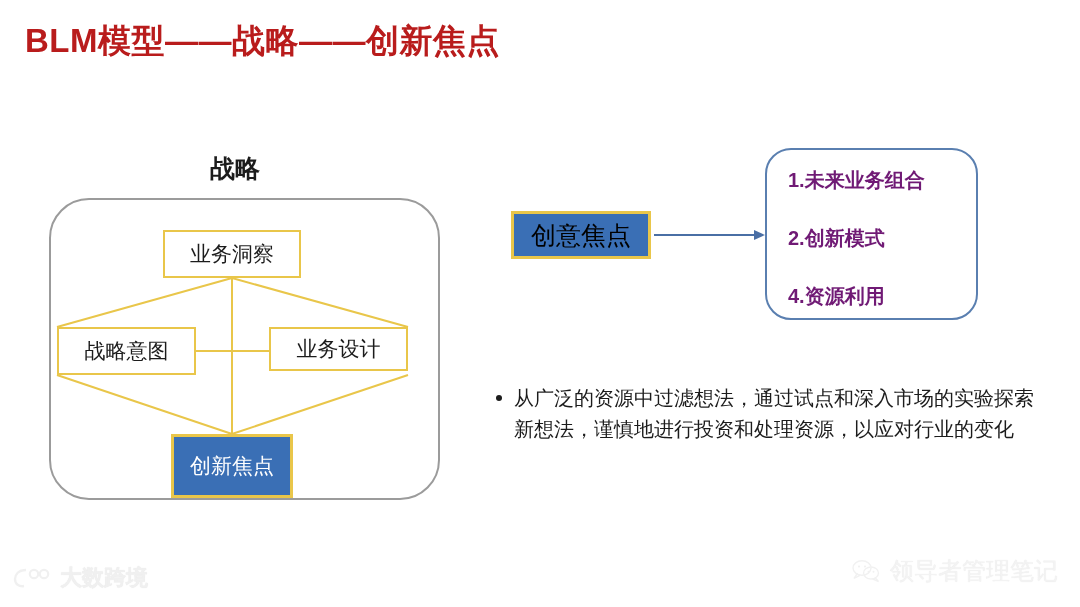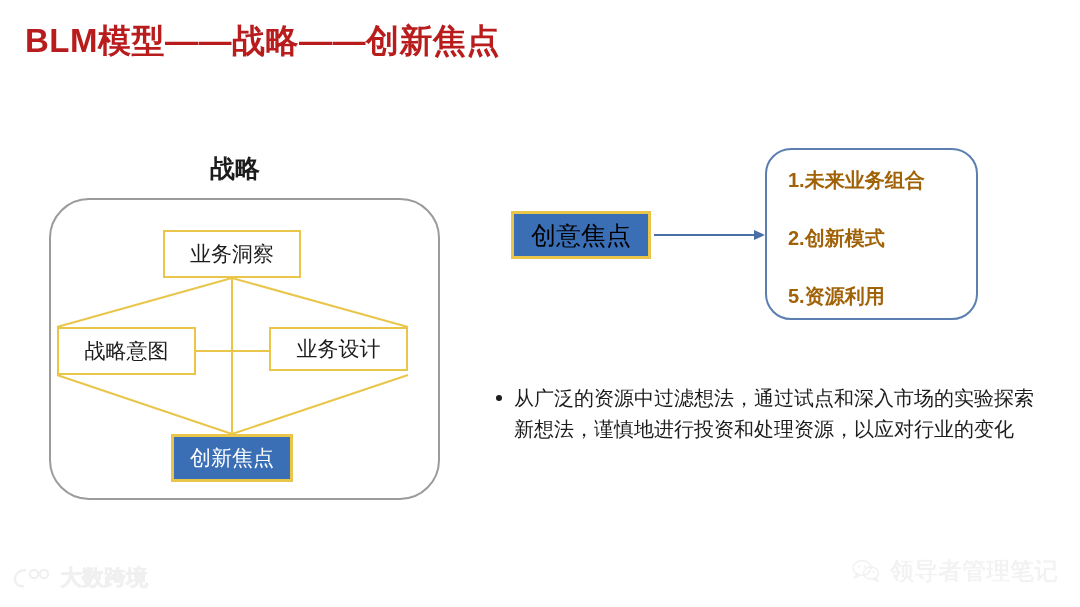--- a/index.html
+++ b/index.html
@@ -65,21 +65,21 @@
   }
   #box-insight   { left: 163px; top: 230px; width: 138px; height: 48px; }
   #box-intent    { left: 57px;  top: 327px; width: 139px; height: 48px; }
   #box-design    { left: 269px; top: 327px; width: 139px; height: 44px; }
 
   #box-innovation-focus {
     position: absolute;
     left: 171px;
     top: 434px;
     width: 122px;
-    height: 48px;
+    height: 64px;
     border: 3px solid #e9c64a;
     background: #3a6fb5;
     box-sizing: border-box;
     display: flex;
     align-items: center;
     justify-content: center;
     font-size: 21px;
     color: #ffffff;
     z-index: 4;
   }
@@ -121,21 +121,21 @@
     border: 2px solid #5a7fb0;
     border-radius: 26px;
     box-sizing: border-box;
     background: #ffffff;
     padding: 20px 0 0 21px;
     z-index: 3;
   }
   .outcome-item {
     font-size: 20px;
     font-weight: bold;
-    color: #a16207;
+    color: #701a75;
     line-height: 1;
     margin-bottom: 38px;
     white-space: nowrap;
   }
   .outcome-item:last-child { margin-bottom: 0; }
 
   
   #bullet-list {
     position: absolute;
     left: 492px;
@@ -222,21 +222,21 @@
 <div class="yellow-box" id="box-insight">业务洞察</div>
 <div class="yellow-box" id="box-intent">战略意图</div>
 <div class="yellow-box" id="box-design">业务设计</div>
 <div id="box-innovation-focus">创新焦点</div>
 
 <div id="box-creative-focus">创意焦点</div>
 
 <div id="outcome-box">
   <div class="outcome-item">1.未来业务组合</div>
   <div class="outcome-item">2.创新模式</div>
-  <div class="outcome-item">5.资源利用</div>
+  <div class="outcome-item">4.资源利用</div>
 </div>
 
 <div id="bullet-list">
   <div class="bullet-row">
     <span class="bullet-dot"></span>
     <span>从广泛的资源中过滤想法，通过试点和深入市场的实验探索新想法，谨慎地进行投资和处理资源，以应对行业的变化</span>
   </div>
 </div>
 
 <div id="watermark-wechat">

